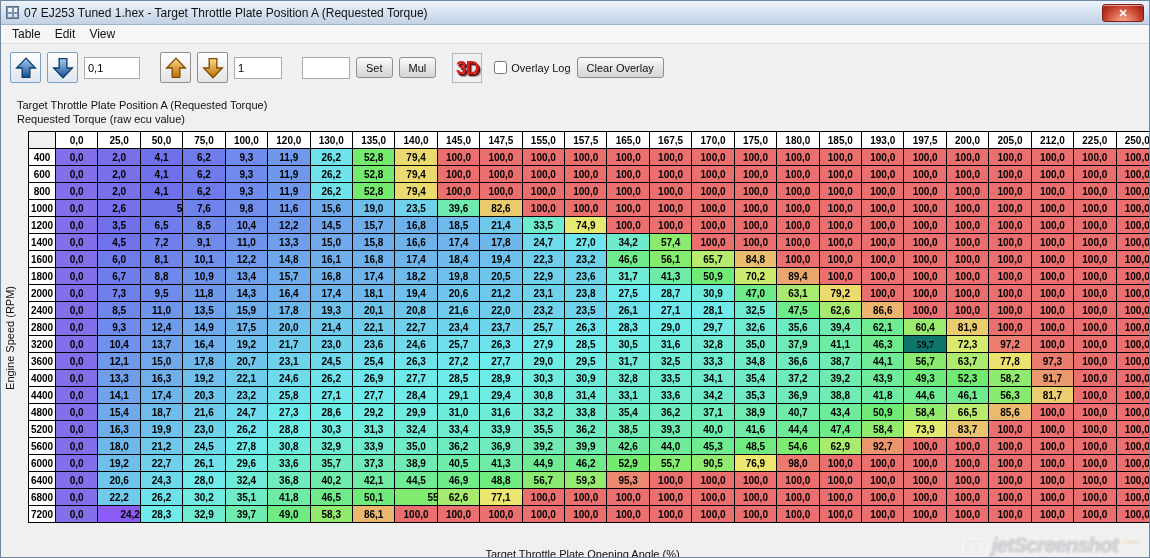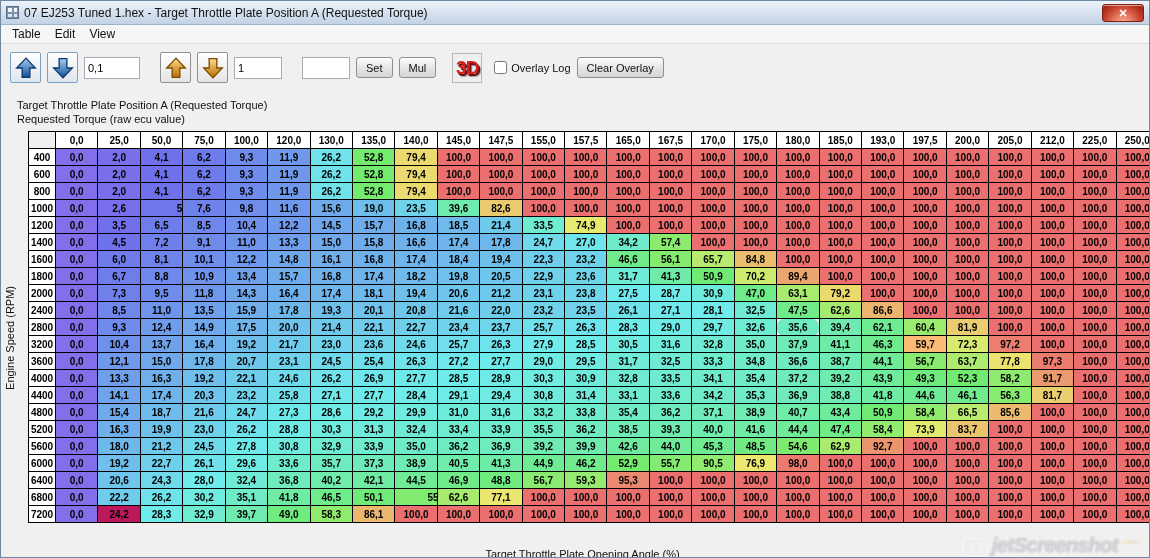--- a/index.html
+++ b/index.html
@@ -536,21 +536,21 @@
             <td style="background: rgb(111, 205, 235);">22,1</td>
             <td style="background: rgb(111, 208, 235);">22,7</td>
             <td style="background: rgb(111, 212, 235);">23,4</td>
             <td style="background: rgb(111, 213, 235);">23,7</td>
             <td style="background: rgb(111, 223, 235);">25,7</td>
             <td style="background: rgb(111, 227, 235);">26,3</td>
             <td style="background: rgb(111, 235, 234);">28,3</td>
             <td style="background: rgb(111, 235, 230);">29,0</td>
             <td style="background: rgb(111, 235, 227);">29,7</td>
             <td style="background: rgb(111, 235, 212);">32,6</td>
-            <td style="background: rgb(111, 235, 196); border-radius: 7px;">35,6</td>
+            <td style="background: rgb(111, 235, 196);">35,6</td>
             <td style="background: rgb(111, 235, 177);">39,4</td>
             <td style="background: rgb(111, 235, 145);">62,1</td>
             <td style="background: rgb(155, 235, 111);">60,4</td>
             <td style="background: rgb(235, 205, 111);">81,9</td>
             <td style="background: rgb(235, 111, 111);">100,0</td>
             <td style="background: rgb(235, 111, 111);">100,0</td>
             <td style="background: rgb(235, 111, 111);">100,0</td>
             <td style="background: rgb(235, 111, 111);">100,0</td>
           </tr>
           <tr>
@@ -568,21 +568,21 @@
             <td style="background: rgb(111, 227, 235);">26,3</td>
             <td style="background: rgb(111, 235, 235);">27,9</td>
             <td style="background: rgb(111, 235, 233);">28,5</td>
             <td style="background: rgb(111, 235, 223);">30,5</td>
             <td style="background: rgb(111, 235, 217);">31,6</td>
             <td style="background: rgb(111, 235, 211);">32,8</td>
             <td style="background: rgb(111, 235, 199);">35,0</td>
             <td style="background: rgb(111, 235, 184);">37,9</td>
             <td style="background: rgb(111, 235, 168);">41,1</td>
             <td style="background: rgb(111, 235, 141);">46,3</td>
-            <td style="background: #fdba74;">59,7</td>
+            <td style="background: #0f766e; font-family: Liberation Serif, serif;">59,7</td>
             <td style="background: rgb(216, 235, 111);">72,3</td>
             <td style="background: rgb(235, 126, 111);">97,2</td>
             <td style="background: rgb(235, 111, 111);">100,0</td>
             <td style="background: rgb(235, 111, 111);">100,0</td>
             <td style="background: rgb(235, 111, 111);">100,0</td>
           </tr>
           <tr>
             <th>3600</th>
             <td style="background: rgb(132, 111, 235);">0,0</td>
             <td style="background: rgb(111, 153, 235);">12,1</td>
@@ -839,21 +839,21 @@
             <td style="background: rgb(235, 111, 111);">100,0</td>
             <td style="background: rgb(235, 111, 111);">100,0</td>
             <td style="background: rgb(235, 111, 111);">100,0</td>
             <td style="background: rgb(235, 111, 111);">100,0</td>
             <td style="background: rgb(235, 111, 111);">100,0</td>
             <td style="background: rgb(235, 111, 111);">100,0</td>
           </tr>
           <tr>
             <th>7200</th>
             <td style="background: rgb(132, 111, 235);">0,0</td>
-            <td style="background: #be185d;">24,2</td>
+            <td style="background: #8b5cf6; text-align: right;">24,2</td>
             <td style="background: rgb(111, 235, 234);">28,3</td>
             <td style="background: rgb(111, 235, 210);">32,9</td>
             <td style="background: rgb(111, 235, 175);">39,7</td>
             <td style="background: rgb(111, 235, 127);">49,0</td>
             <td style="background: rgb(144, 235, 111);">58,3</td>
             <td style="background: rgb(235, 183, 111);">86,1</td>
             <td style="background: rgb(235, 111, 111);">100,0</td>
             <td style="background: rgb(235, 111, 111);">100,0</td>
             <td style="background: rgb(235, 111, 111);">100,0</td>
             <td style="background: rgb(235, 111, 111);">100,0</td>

